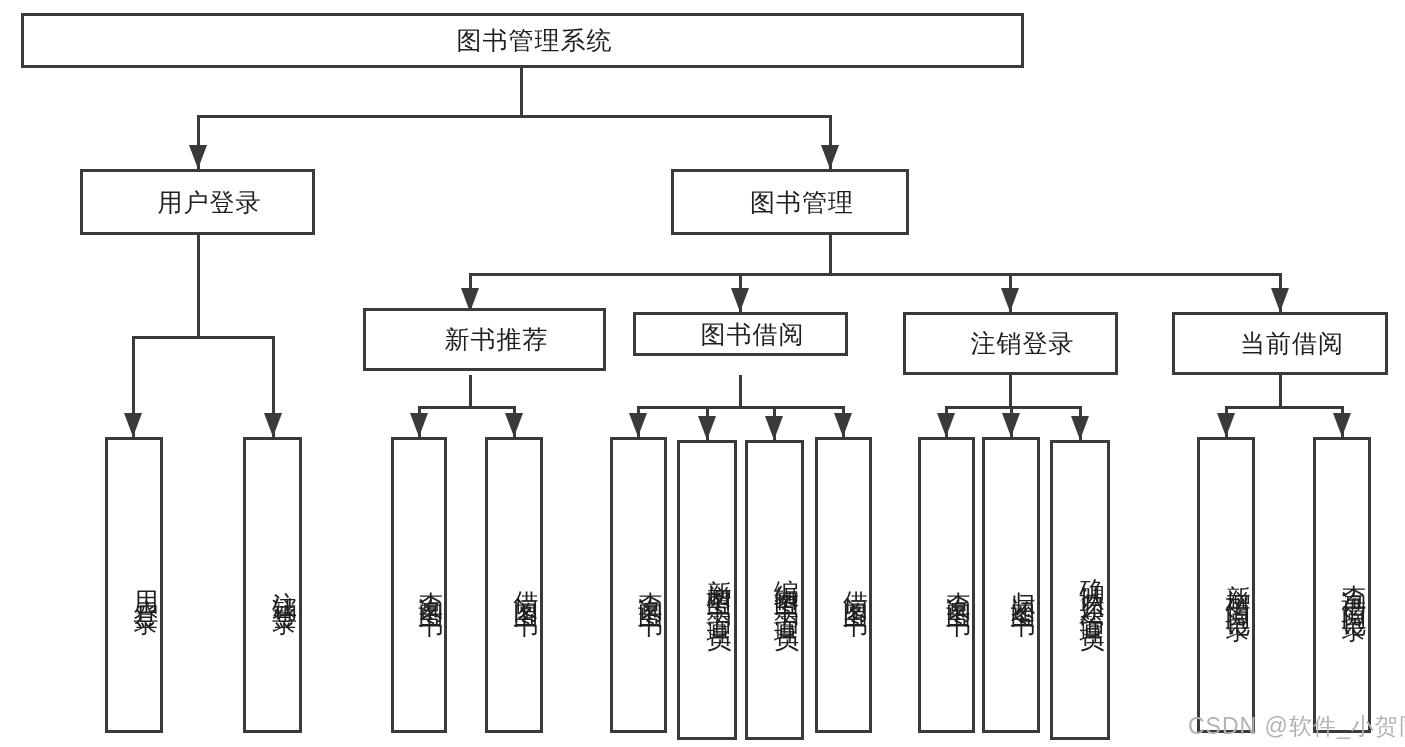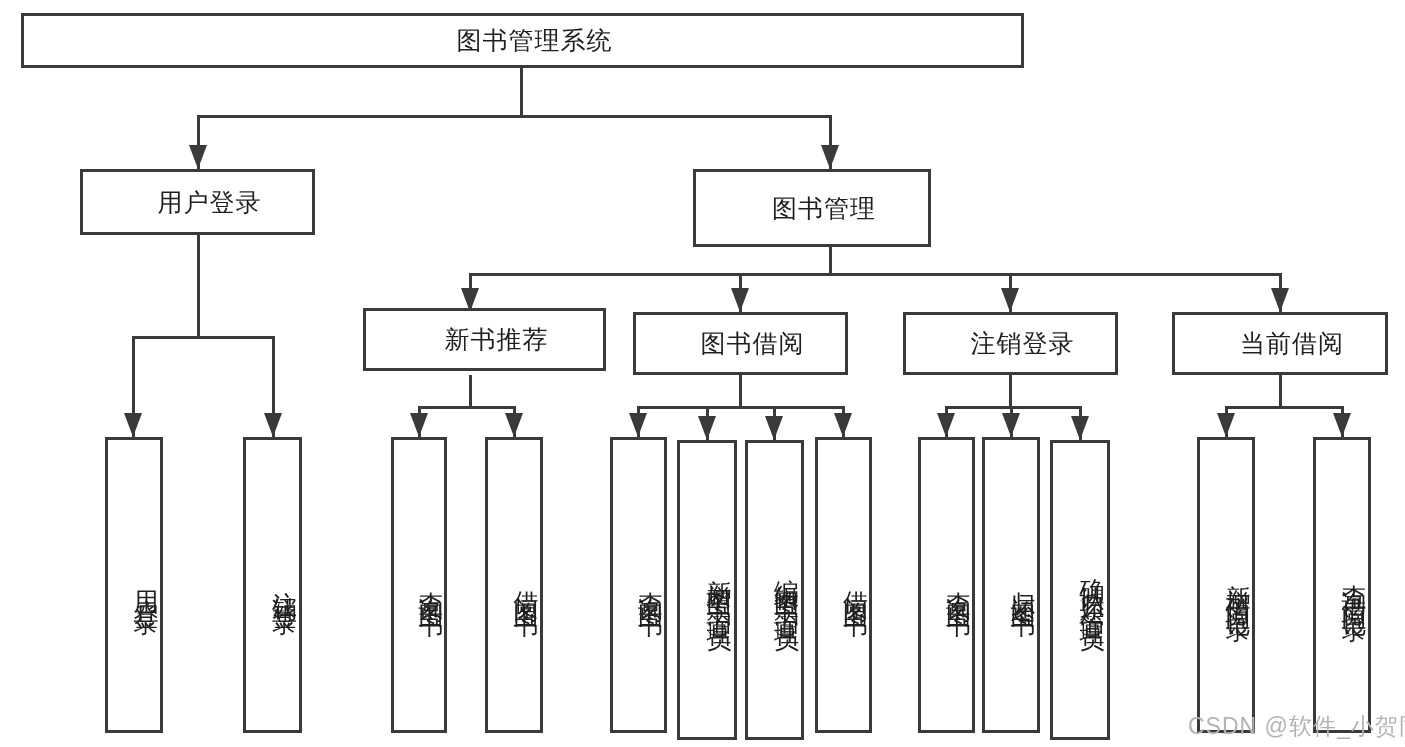--- a/index.html
+++ b/index.html
@@ -98,28 +98,28 @@
   <div class="arrow" style="left:1217px;top:413px"></div>
   <div class="arrow" style="left:1333px;top:413px"></div>
 
   <div class="box hbox" style="left:21px;top:13px;width:1003px;height:55px">
     <span>图书管理系统</span>
   </div>
 
   <div class="box hbox" style="left:80px;top:169px;width:235px;height:66px">
     <span>用户登录</span>
   </div>
-  <div class="box hbox" style="left:693px;top:169px;width:238px;height:78px">
+  <div class="box hbox" style="left:671px;top:169px;width:238px;height:66px">
     <span>图书管理</span>
   </div>
 
   <div class="box hbox" style="left:363px;top:308px;width:243px;height:63px">
     <span>新书推荐</span>
   </div>
-  <div class="box hbox" style="left:633px;top:312px;width:215px;height:63px">
+  <div class="box hbox" style="left:633px;top:312px;width:215px;height:44px">
     <span>图书借阅</span>
   </div>
   <div class="box hbox" style="left:903px;top:312px;width:215px;height:63px">
     <span>注销登录</span>
   </div>
   <div class="box hbox" style="left:1172px;top:312px;width:216px;height:63px">
     <span>当前借阅</span>
   </div>
 
   <div class="box vbox" style="left:105px;top:437px;width:58px;height:296px">

